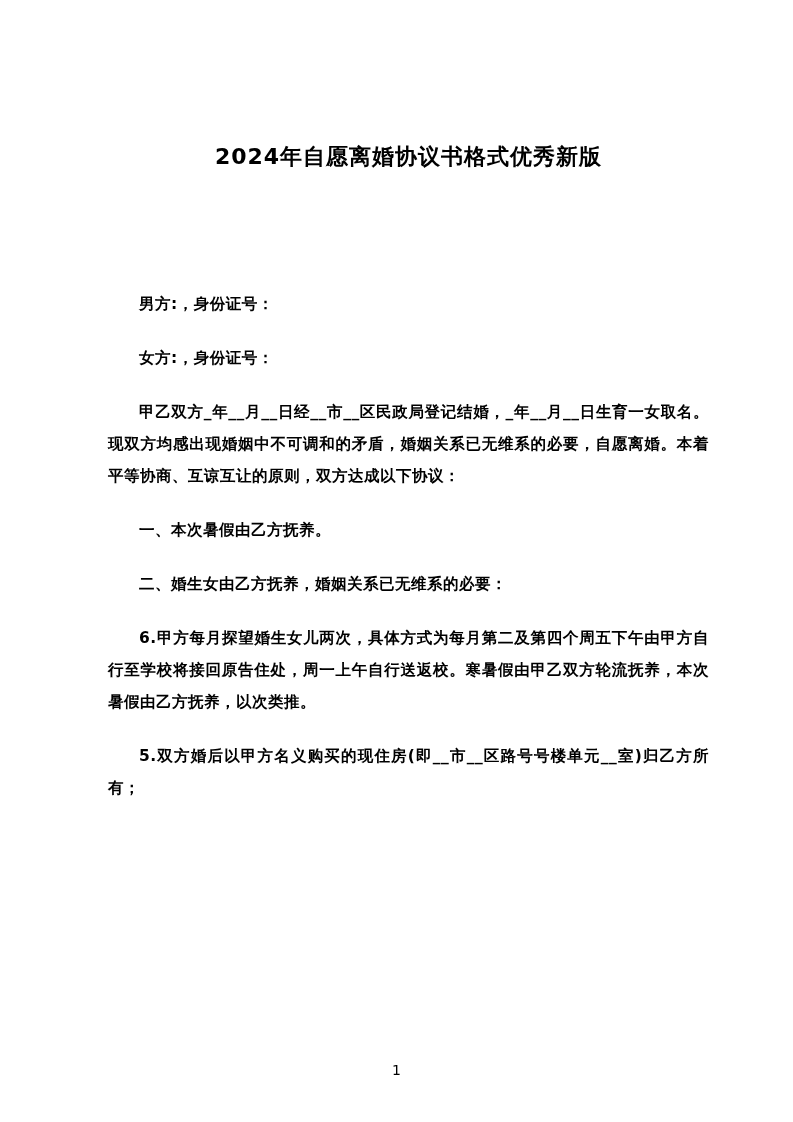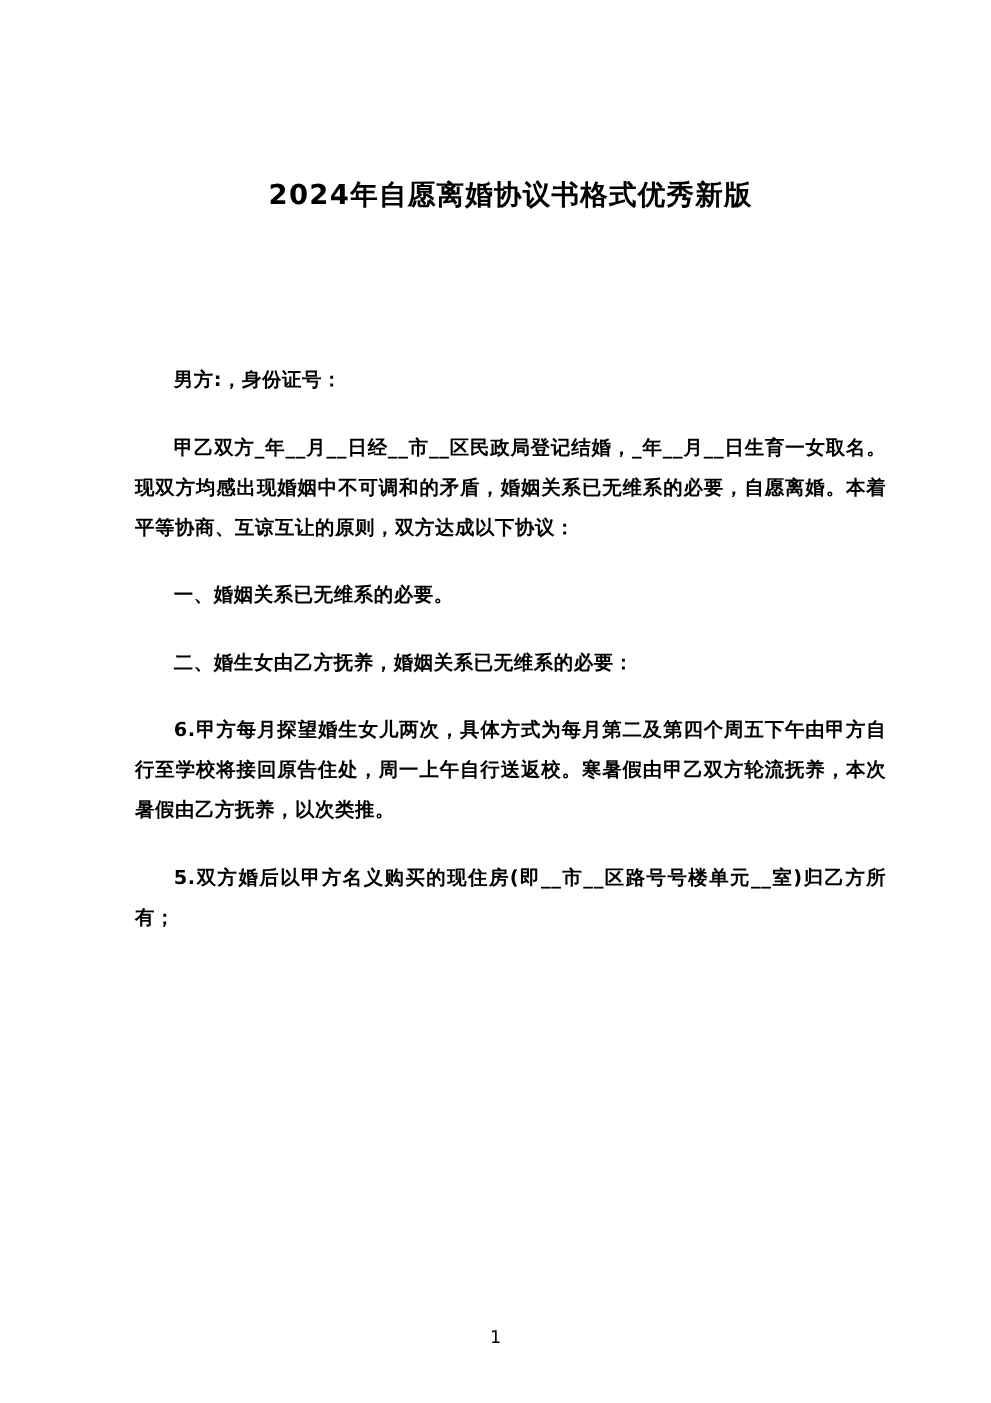--- a/index.html
+++ b/index.html
@@ -52,21 +52,22 @@
   }
 </style>
 </head>
 <body>
 
 <div class="doc-page">
   <h1 class="doc-title">2024年自愿离婚协议书格式优秀新版</h1>
 
   <div class="doc-body">
     <p class="para">男方:，身份证号：</p>
+    <p class="para">女方:，身份证号：</p>
     <p class="para">甲乙双方_年__月__日经__市__区民政局登记结婚，_年__月__日生育一女取名。现双方均感出现婚姻中不可调和的矛盾，婚姻关系已无维系的必要，自愿离婚。本着平等协商、互谅互让的原则，双方达成以下协议：</p>
-    <p class="para">一、婚姻关系已无维系的必要。</p>
+    <p class="para">一、本次暑假由乙方抚养。</p>
     <p class="para">二、婚生女由乙方抚养，婚姻关系已无维系的必要：</p>
     <p class="para">6.甲方每月探望婚生女儿两次，具体方式为每月第二及第四个周五下午由甲方自行至学校将接回原告住处，周一上午自行送返校。寒暑假由甲乙双方轮流抚养，本次暑假由乙方抚养，以次类推。</p>
     <p class="para">5.双方婚后以甲方名义购买的现住房(即__市__区路号号楼单元__室)归乙方所有；</p>
   </div>
 </div>
 
 <div class="page-footer">1</div>
 
 </body></html>

